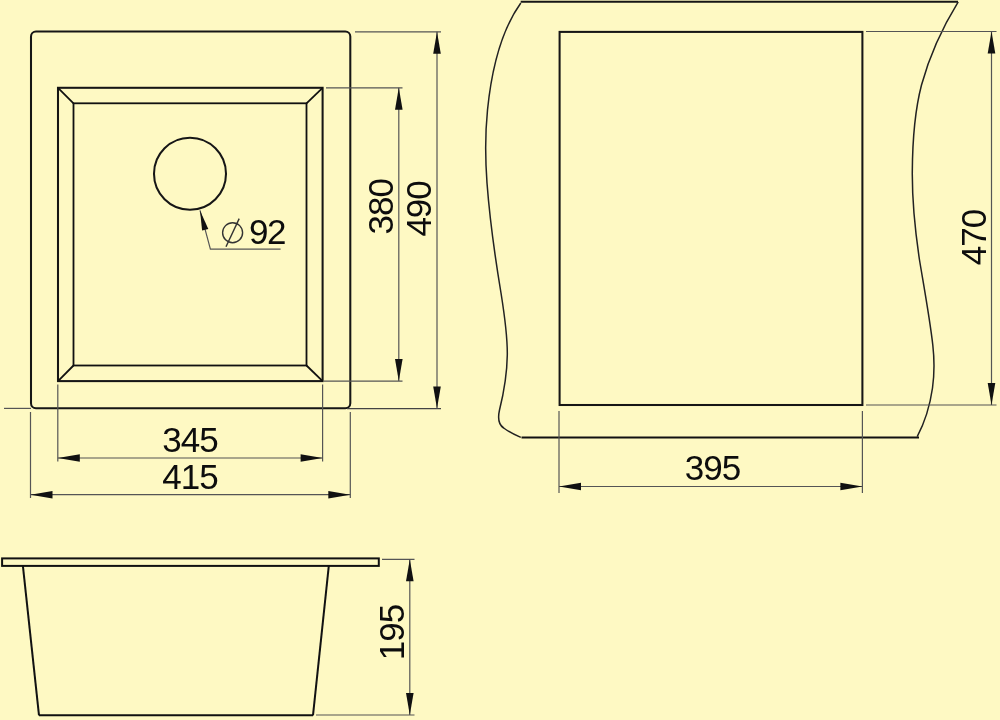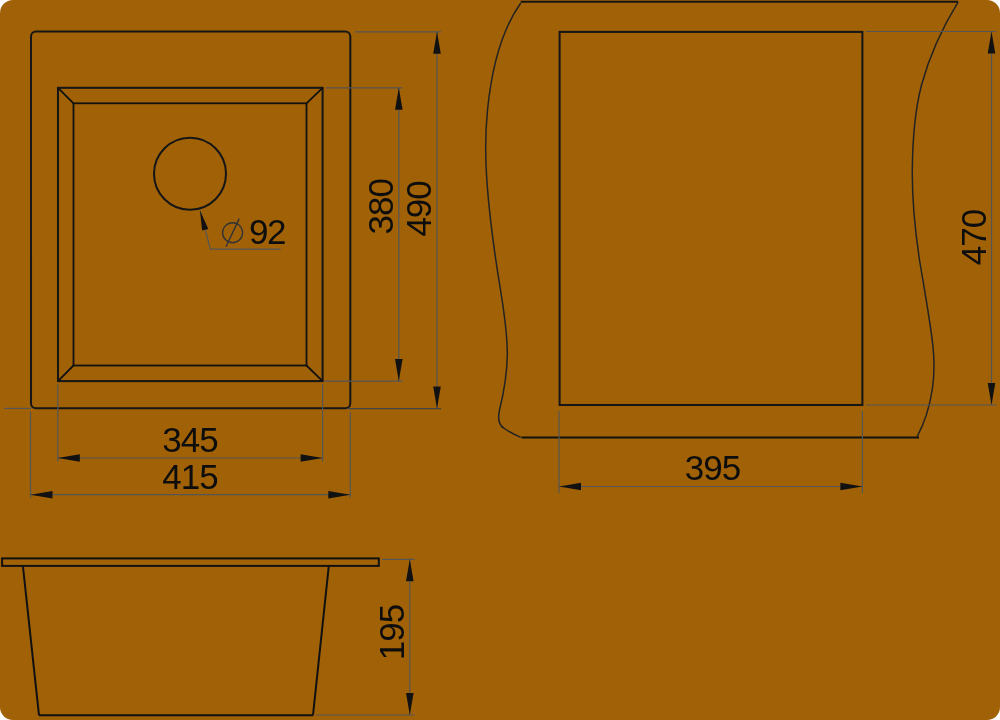--- a/index.html
+++ b/index.html
@@ -1,16 +1,16 @@
 <!DOCTYPE html>
 <html><head>
 <meta charset="utf-8">
 <style>
   html,body{margin:0;padding:0;background:#fff;}
-  #page{width:1000px;height:720px;position:relative;background:#a16207;overflow:hidden;border-radius:13px;}
+  #page{width:1000px;height:720px;position:relative;background:#fef9c3;overflow:hidden;}
   svg{position:absolute;left:0;top:0;}
   text{font-family:"Liberation Sans",sans-serif;fill:#0d0d0d;}
 </style>
 </head>
 <body>
 <div id="page">
 <svg width="1000" height="720" viewBox="0 0 1000 720">
   <defs></defs>
 
   <rect x="31" y="31.5" width="319.3" height="376.8" rx="5" ry="5" fill="none" stroke="#161616" stroke-width="2.05"></rect>

